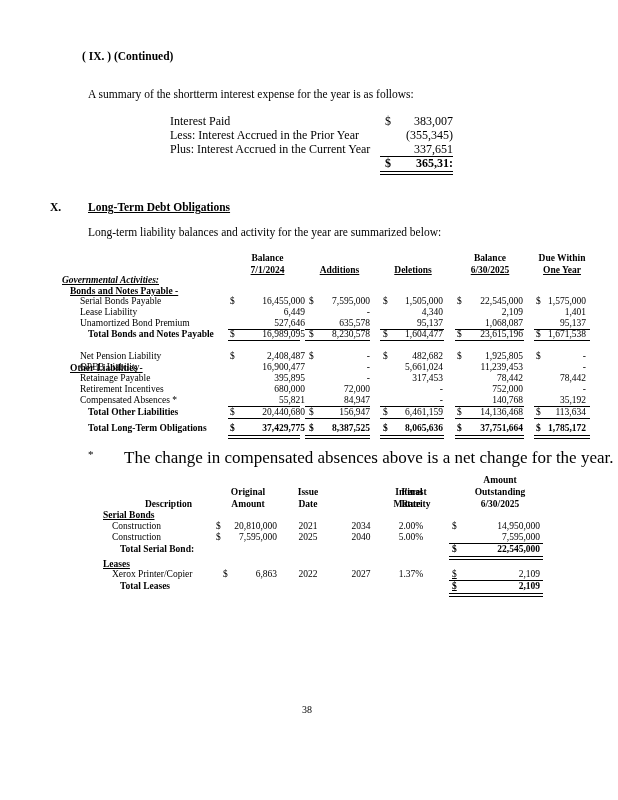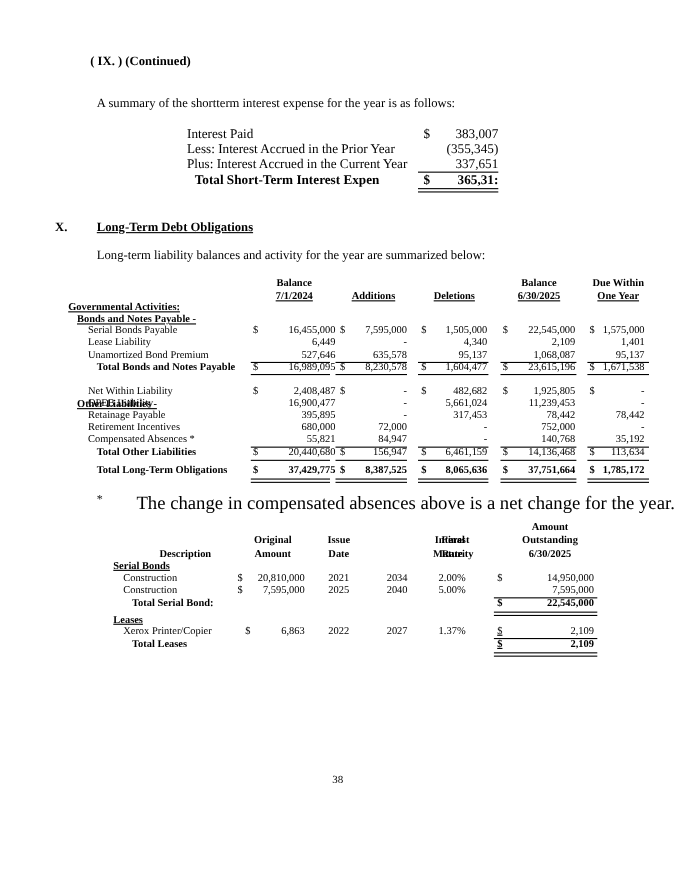--- a/index.html
+++ b/index.html
@@ -51,21 +51,20 @@
   <div class="sum-row" style="top:129px;">
     <span class="lbl">Less: Interest Accrued in the Prior Year</span>
     <span class="val">(355,345)</span>
   </div>
   <div class="sum-row" style="top:143px;">
     <span class="lbl">Plus: Interest Accrued in the Current Year</span>
     <span class="val">337,651</span>
   </div>
   <div class="line" style="left:380px;width:73px;top:156px;"></div>
   <div class="sum-row b" style="top:157px;">
-    <span class="lbl" style="left:7px;">Total Short-Term Interest Expen</span>
     <span class="dol">$</span>
     <span class="val">365,31:</span>
   </div>
   <div class="dline" style="left:380px;width:73px;top:171px;"></div>
 </div>
 
 <div class="abs b" style="left:50px;top:201px;font-size:11.5px;">X.</div>
 <div class="abs b u" style="left:88px;top:201px;font-size:11.5px;">Long-Term Debt Obligations</div>
 <div class="abs" style="left:88px;top:226px;font-size:11.5px;">Long-term liability balances and activity for the year are summarized below:</div>
 
@@ -78,21 +77,21 @@
   <div class="abs b sm c u" style="left:383px;top:264px;width:60px;">Deletions</div>
   <div class="abs b sm c" style="left:457px;top:252px;width:66px;">
     <div>Balance</div>
     <div class="u">6/30/2025</div>
   </div>
   <div class="abs b sm c" style="left:534px;top:252px;width:56px;">
     <div>Due Within</div>
     <div class="u">One Year</div>
   </div>
 
-  <div class="abs b sm u" style="left:62px;top:274px;">Governmental Activities:</div>
+  <div class="abs b sm u" style="left:62px;top:274px;font-style:italic;">Governmental Activities:</div>
   <div class="abs b sm u" style="left:70px;top:285px;">Bonds and Notes Payable -</div>
 
   <div class="lt-row" style="top:296px;">
     <span class="lbl" style="left:18px;">Serial Bonds Payable</span>
     <span class="cell c1">
         <span class="d">$</span>
         <span class="v">16,455,000</span>
       </span>
     <span class="cell c2">
         <span class="d">$</span>
@@ -177,21 +176,21 @@
   </div>
   <div class="line" style="left:228px;width:72px;top:340px;"></div>
   <div class="line" style="left:305px;width:65px;top:340px;"></div>
   <div class="line" style="left:380px;width:64px;top:340px;"></div>
   <div class="line" style="left:455px;width:69px;top:340px;"></div>
   <div class="line" style="left:534px;width:56px;top:340px;"></div>
 
   <div class="abs b sm u" style="left:70px;top:340px;margin-top:22px;">Other Liabilities -</div>
 
   <div class="lt-row" style="top:351px;">
-    <span class="lbl" style="left:18px;">Net Within Liability</span>
+    <span class="lbl" style="left:18px;">Net Pension Liability</span>
     <span class="cell c1">
         <span class="d">$</span>
         <span class="v">2,408,487</span>
       </span>
     <span class="cell c2">
         <span class="d">$</span>
         <span class="v">-</span>
       </span>
     <span class="cell c3">
         <span class="d">$</span>

